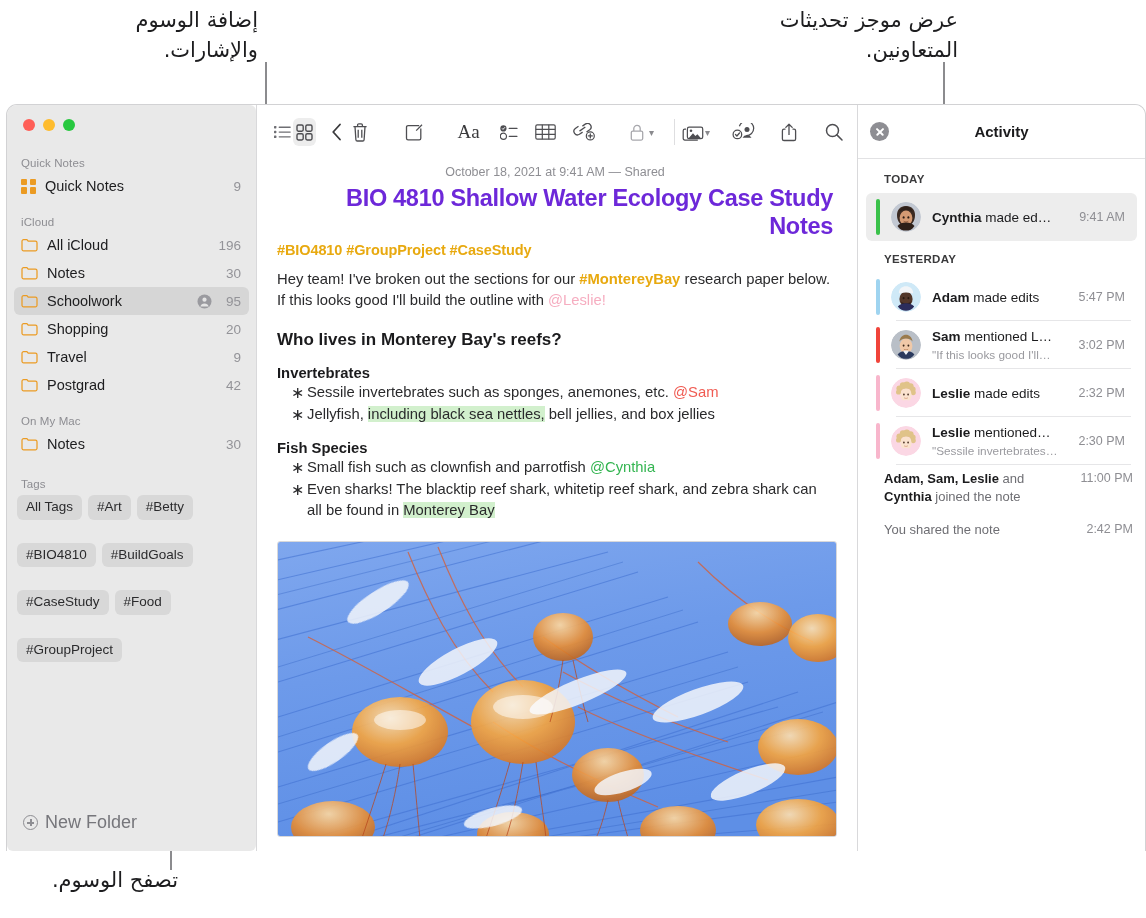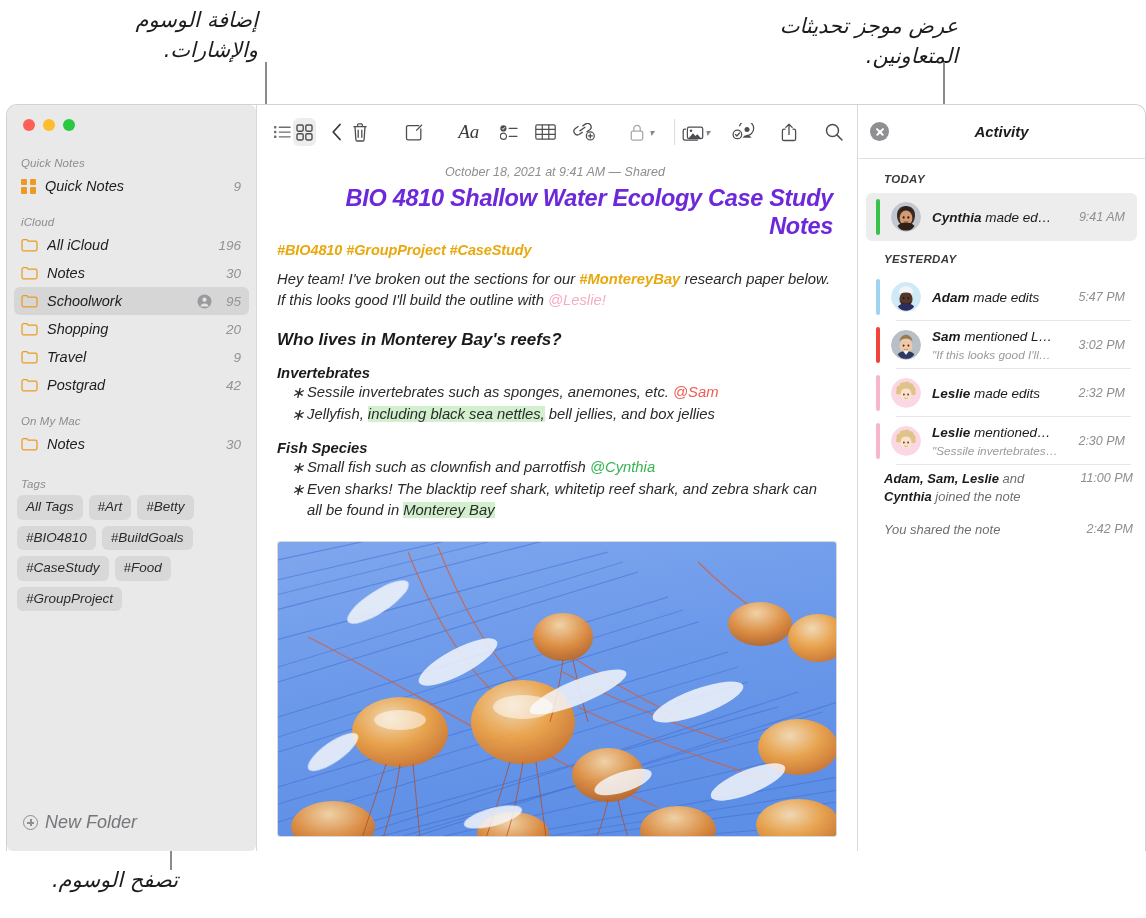--- a/index.html
+++ b/index.html
@@ -2,35 +2,35 @@
 <html><head>
 <meta charset="utf-8">
 <style>
   * { box-sizing: border-box; margin: 0; padding: 0; }
   html, body {
     width: 1146px; height: 918px;
     background: #ffffff;
     font-family: "Liberation Sans", sans-serif;
     overflow: hidden;
   }
-  #root { position: relative; width: 1146px; height: 918px; font-style: italic; }
+  #root { position: relative; width: 1146px; height: 918px; }
 
   
   .callout {
     position: absolute;
     font-family: "DejaVu Sans", sans-serif;
     font-size: 21px;
     line-height: 1.42;
     color: #1d1d1f;
     direction: rtl;
     text-align: right;
     white-space: pre-line;
   }
   #callout-tags { top: 6px; right: 888px; width: 270px; }
-  #callout-activity { top: 12px; left: 728px; width: 230px; }
+  #callout-activity { top: 6px; left: 728px; width: 230px; }
   #callout-browse { top: 866px; left: 8px; width: 170px; direction: rtl; text-align: right; }
 
   .leader {
     position: absolute;
     background: #8b8b8e;
   }
   #leader-tags  { left: 265px; top: 62px;  width: 2px; height: 240px; }
   #leader-act   { left: 943px; top: 62px;  width: 2px; height: 118px; }
   #leader-brow  { left: 170px; top: 672px; width: 2px; height: 198px; }
 
@@ -75,21 +75,21 @@
   .sb-row.selected { background: #d6d6d6; }
   .sb-label { flex: 1; white-space: nowrap; overflow: hidden; text-overflow: ellipsis; }
   .sb-count { font-size: 13.5px; color: #939398; }
   .sb-shared { display: inline-flex; margin-right: 5px; }
 
   .folder-ico { width: 17px; height: 14px; flex: 0 0 17px; }
   .grid-ico { width: 15px; height: 15px; flex: 0 0 15px;
     display: grid; grid-template-columns: 1fr 1fr; grid-template-rows: 1fr 1fr; gap: 2.5px; }
   .grid-ico i { background: #eb9b23; border-radius: 1px; display: block; }
 
-  #tags-wrap { padding: 0 10px; display: flex; flex-wrap: wrap; gap: 6px 6px; margin-top: 2px; }
+  #tags-wrap { padding: 0 10px; display: flex; flex-wrap: wrap; gap: 23px 6px; margin-top: 2px; }
   .tag-chip {
     background: #d8d8d8; color: #2b2b2d;
     font-size: 13.5px; border-radius: 6px;
     padding: 4px 9px 5px; line-height: 1.15;
     white-space: nowrap;
   }
   #sb-spacer { flex: 1 1 auto; }
   #new-folder {
     display: flex; align-items: center; gap: 7px;
     padding: 0 0 18px 16px; font-size: 18px; color: #76767b;

